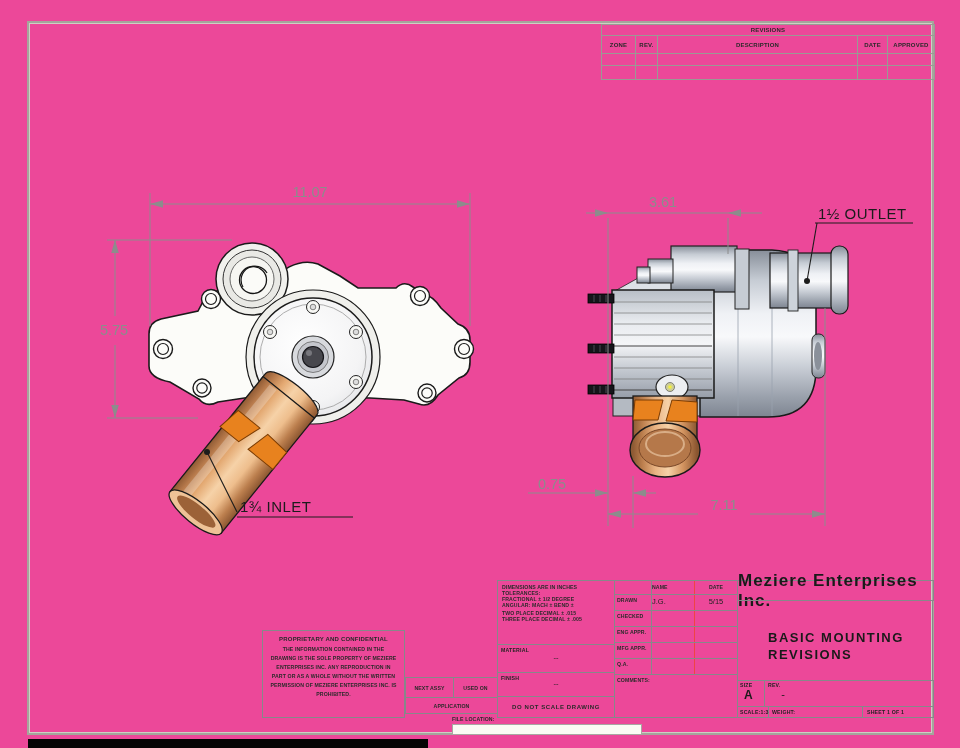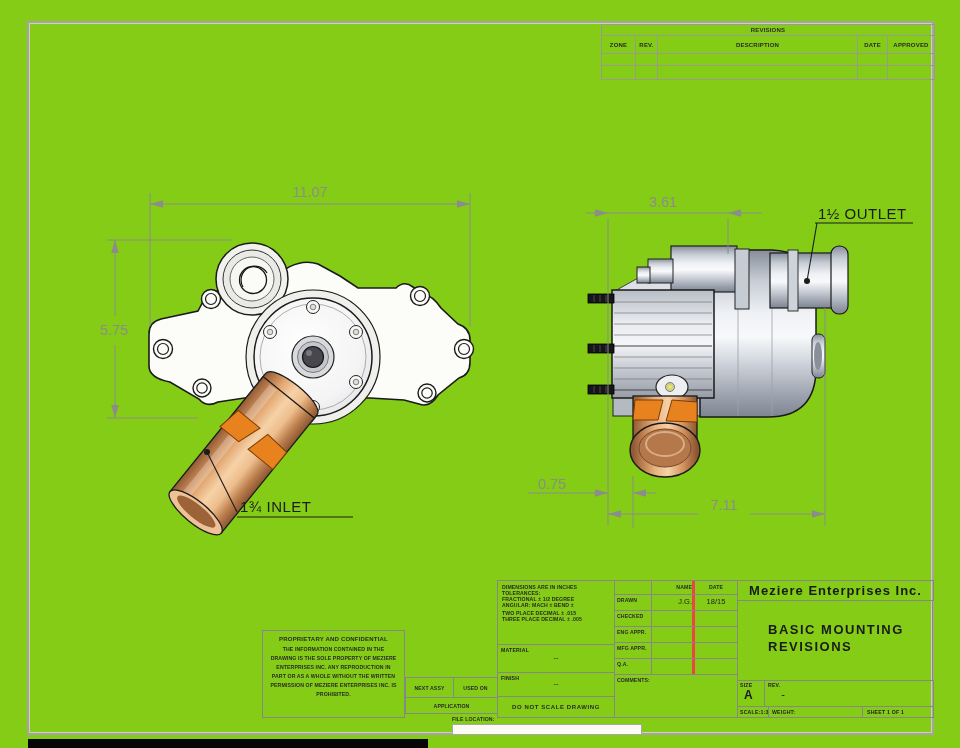--- a/index.html
+++ b/index.html
@@ -1,37 +1,37 @@
 <!DOCTYPE html>
 <html><head>
 <meta charset="utf-8">
 <style>
   html,body{margin:0;padding:0;background:#e7e6d8;}
-  .sheet{position:relative;width:960px;height:748px;background:#84cc16;
+  .sheet{position:relative;width:960px;height:748px;background:#ec4899;
          font-family:"Liberation Sans",sans-serif;overflow:hidden;color:#1a1a1a;}
   .abs{position:absolute;box-sizing:border-box;}
   .frame{position:absolute;left:27px;top:21px;width:907px;height:714px;
          border:2px solid #a5a59c;box-shadow:inset 0 0 0 1px #cfcfc4;box-sizing:border-box;}
   svg.drawing{position:absolute;left:0;top:0;}
   
   .rev{position:absolute;left:601px;top:24px;width:334px;border:1px solid #9a9a94;box-sizing:border-box;}
   .rev .trow{display:flex;border-bottom:1px solid #9a9a94;}
   .rev .trow:last-child{border-bottom:none;}
   .rev .c{border-right:1px solid #9a9a94;box-sizing:border-box;display:flex;align-items:center;justify-content:center;}
   .rev .c:last-child{border-right:none;}
   .tiny{font-size:6px;font-weight:bold;letter-spacing:.2px;color:#2a2a2a;}
   .tiny5{font-size:5.2px;font-weight:bold;letter-spacing:.1px;color:#2a2a2a;}
   
   .cell{position:absolute;border:1px solid #87878a;box-sizing:border-box;background:transparent;}
   .lbl{font-size:5.2px;font-weight:bold;color:#222;letter-spacing:.2px;}
   .flex{display:flex;}
   .ctr{display:flex;align-items:center;justify-content:center;}
   .nt-row{display:flex;border-bottom:1px solid #87878a;}
   .nt-c1{width:37px;border-right:1px solid #87878a;box-sizing:border-box;padding:2px 0 0 2px;}
-  .nt-c2{width:43px;border-right:3px solid #ef4444;box-sizing:border-box;text-align:right;}
+  .nt-c2{width:43px;border-right:1px solid #ef4444;box-sizing:border-box;text-align:left;}
   .nt-c3{flex:1;text-align:center;}
   .val{font-size:7.5px;color:#222;}
   .bigbold{font-weight:bold;letter-spacing:1px;}
 </style>
 </head>
 <body>
 
 <div class="sheet">
 
   <div class="frame"></div>
@@ -335,21 +335,21 @@
 
   <div class="cell" style="left:614px;top:580px;width:124px;height:138px;">
     <div class="nt-row" style="height:13px;">
       <div class="nt-c1"></div>
       <div class="nt-c2 tiny5" style="padding-top:3px;">NAME</div>
       <div class="nt-c3 tiny5" style="padding-top:3px;">DATE</div>
     </div>
     <div class="nt-row" style="height:15px;">
       <div class="nt-c1 tiny5">DRAWN</div>
       <div class="nt-c2 val" style="padding-top:2px;">J.G.</div>
-      <div class="nt-c3 val" style="padding-top:2px;">18/15</div>
+      <div class="nt-c3 val" style="padding-top:2px;">5/15</div>
     </div>
     <div class="nt-row" style="height:15px;">
       <div class="nt-c1 tiny5">CHECKED</div>
       <div class="nt-c2"></div>
         <div class="nt-c3"></div>
     </div>
     <div class="nt-row" style="height:15px;">
       <div class="nt-c1 tiny5">ENG APPR.</div>
       <div class="nt-c2"></div>
         <div class="nt-c3"></div>
@@ -361,23 +361,23 @@
     </div>
     <div class="nt-row" style="height:15px;">
       <div class="nt-c1 tiny5">Q.A.</div>
       <div class="nt-c2"></div>
         <div class="nt-c3"></div>
     </div>
     <div style="padding:2px 0 0 2px;" class="tiny5">COMMENTS:</div>
   </div>
 
   <div class="cell ctr" style="left:737px;top:580px;width:197px;height:21px;">
-    <span style="font-size:13px;font-weight:bold;letter-spacing:1px;">Meziere Enterprises Inc.</span>
-  </div>
-  <div class="cell" style="left:737px;top:600px;width:196px;height:81px;padding:20px 0 0 30px;">
+    <span style="font-size:17px;font-weight:bold;letter-spacing:1px;">Meziere Enterprises Inc.</span>
+  </div>
+  <div class="cell" style="left:737px;top:600px;width:196px;height:81px;padding:28px 0 0 30px;">
     <div class="bigbold" style="font-size:13px;line-height:17px;letter-spacing:1.5px;">BASIC MOUNTING</div>
     <div class="bigbold" style="font-size:13px;line-height:17px;letter-spacing:1.5px;">REVISIONS</div>
   </div>
   <div class="cell" style="left:737px;top:680px;width:197px;height:27px;">
     <div class="flex" style="height:100%;">
       <div style="width:27px;border-right:1px solid #87878a;box-sizing:border-box;">
         <div class="lbl" style="margin:1px 0 0 2px;">SIZE</div>
         <div style="font-size:12px;font-weight:bold;margin-left:6px;">A</div>
       </div>
       <div style="width:36px;">

